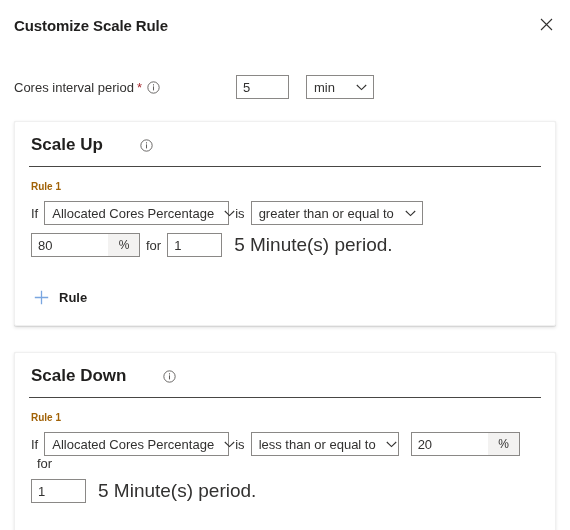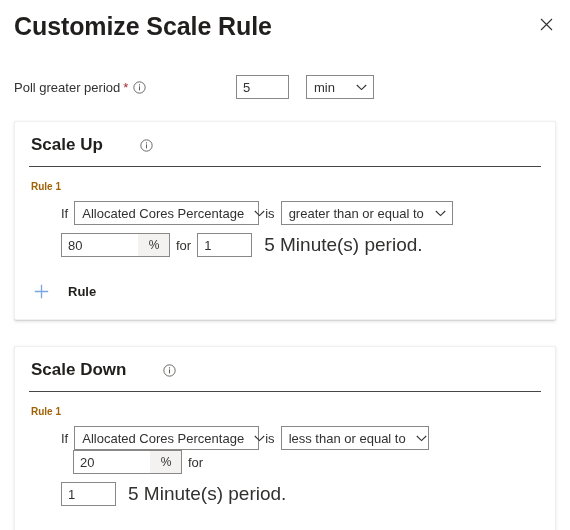--- a/index.html
+++ b/index.html
@@ -18,21 +18,21 @@
   }
 
   
   .panel-header {
     position: relative;
     padding: 12px 14px 0 14px;
     height: 48px;
     box-sizing: border-box;
   }
   .panel-title {
-    font-size: 25px;
+    font-size: 15px;
     font-weight: 600;
     color: #201f1e;
     letter-spacing: -0.1px;
     line-height: 28px;
     margin: 0;
   }
   .close-btn {
     position: absolute;
     top: 10px;
     right: 10px;
@@ -198,44 +198,42 @@
     font-weight: 700;
     color: #a16207;
     margin-bottom: 9px;
   }
 
   .rule-line {
     display: flex;
     align-items: center;
     flex-wrap: wrap;
     margin-bottom: 8px;
-    margin-left: 30px;
   }
   .rule-line .word {
     font-size: 13px;
     color: #323130;
     margin: 0 6px;
     white-space: nowrap;
   }
   .rule-line .word.first { margin-left: 0; }
   .period-text {
     font-size: 19px;
     color: #323130;
     margin-left: 12px;
     white-space: nowrap;
   }
 
   .add-rule {
     display: inline-flex;
     align-items: center;
     cursor: pointer;
-    margin-top: 14px;
+    margin-top: 20px;
     padding: 2px 0;
     user-select: none;
-    gap: 9px;
   }
   .add-rule .plus {
     color: #7aa6e0;
     display: inline-flex;
     align-items: center;
     justify-content: center;
     width: 20px;
     height: 20px;
   }
   .add-rule .add-rule-text {
@@ -254,21 +252,21 @@
     <span>
       <svg width="13" height="13" viewBox="0 0 13 13" fill="none" xmlns="http://www.w3.org/2000/svg">
         <path d="M1 1 L12 12 M12 1 L1 12" stroke="#323130" stroke-width="1.1"></path>
       </svg>
     </span>
   </button>
 </div>
 
 <div class="poll-row">
   <div class="poll-label">
-    <span>Poll greater period</span>
+    <span>Cores interval period</span>
     <span class="req-star">*</span>
     <span class="info-icon">
       <svg width="13" height="13" viewBox="0 0 14 14" xmlns="http://www.w3.org/2000/svg">
         <circle cx="7" cy="7" r="6.1" fill="none" stroke="#605e5c" stroke-width="1"></circle>
         <rect x="6.45" y="5.8" width="1.1" height="4.3" fill="#605e5c"></rect>
         <rect x="6.45" y="3.5" width="1.1" height="1.3" fill="#605e5c"></rect>
       </svg>
     </span>
   </div>
 

